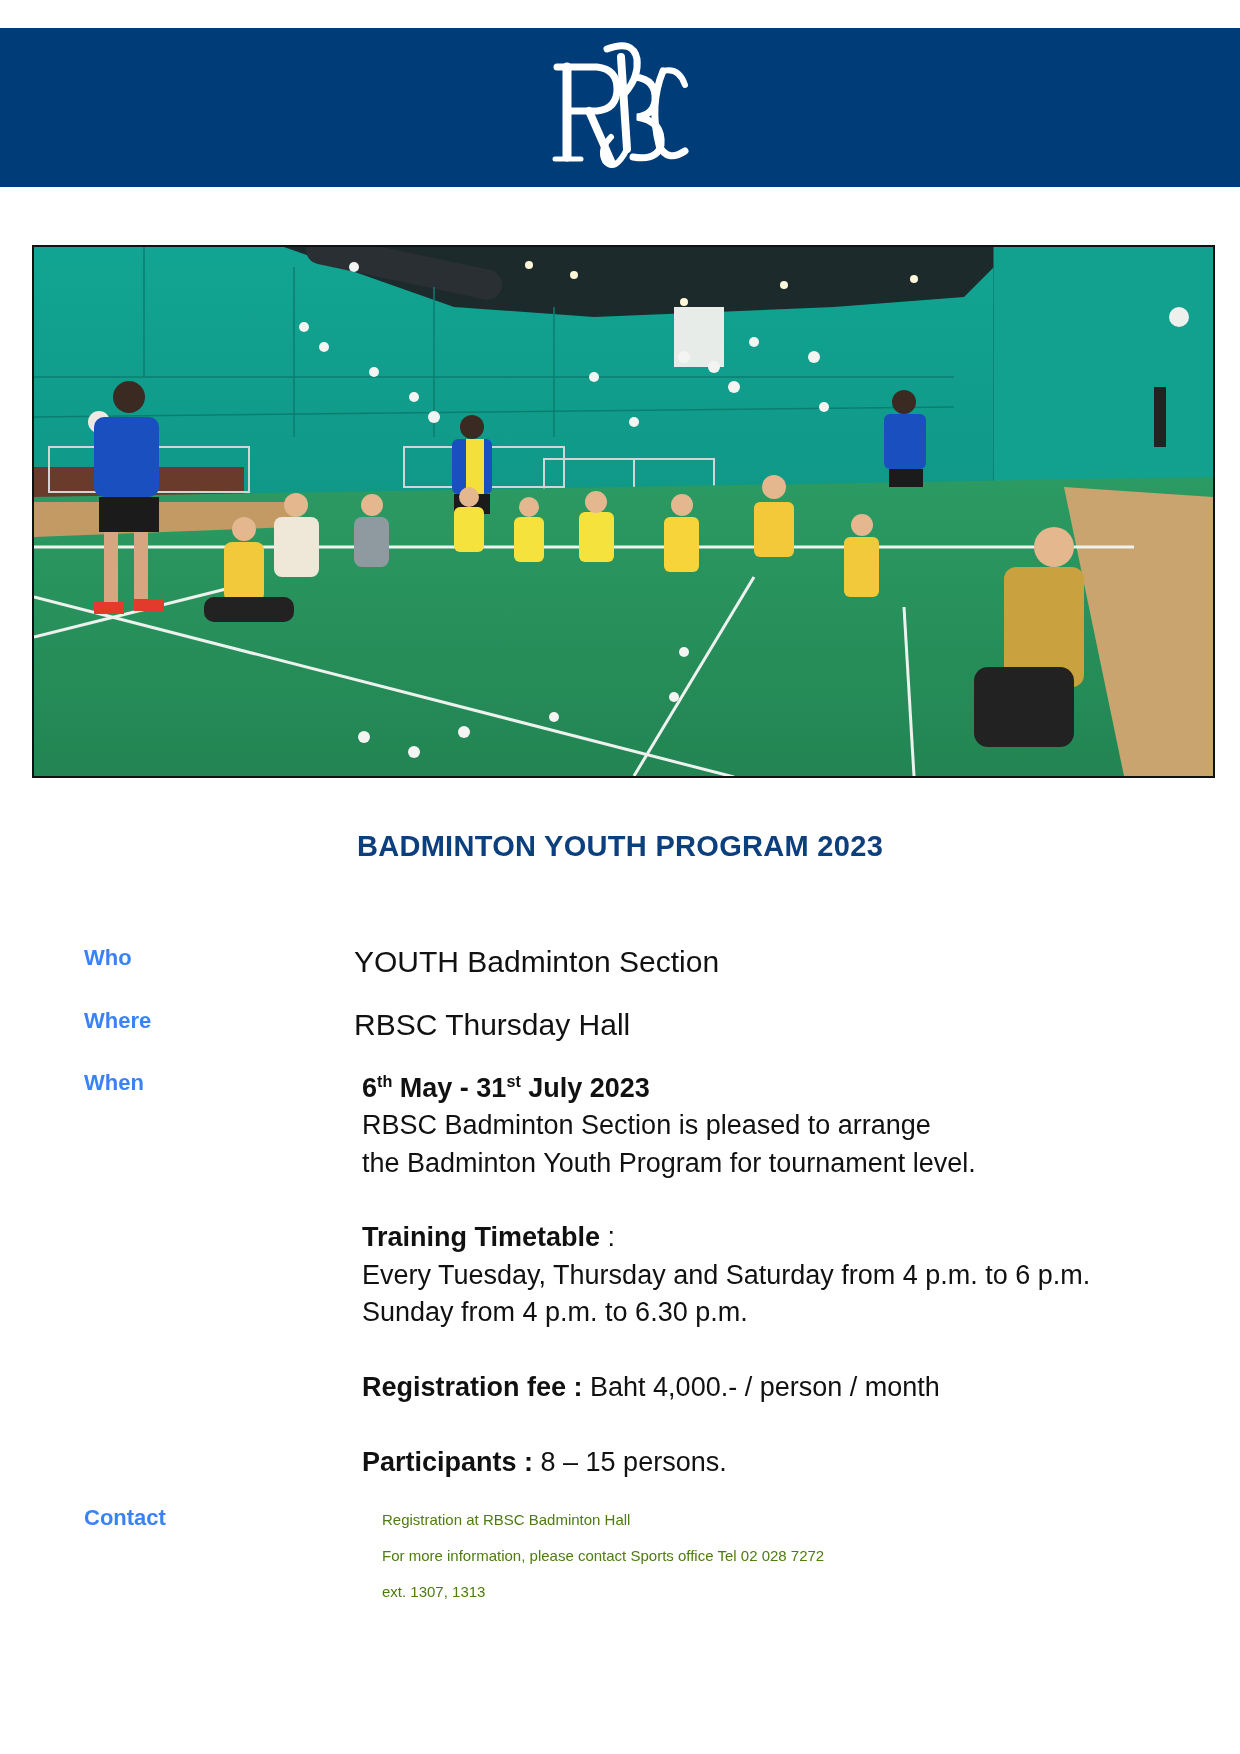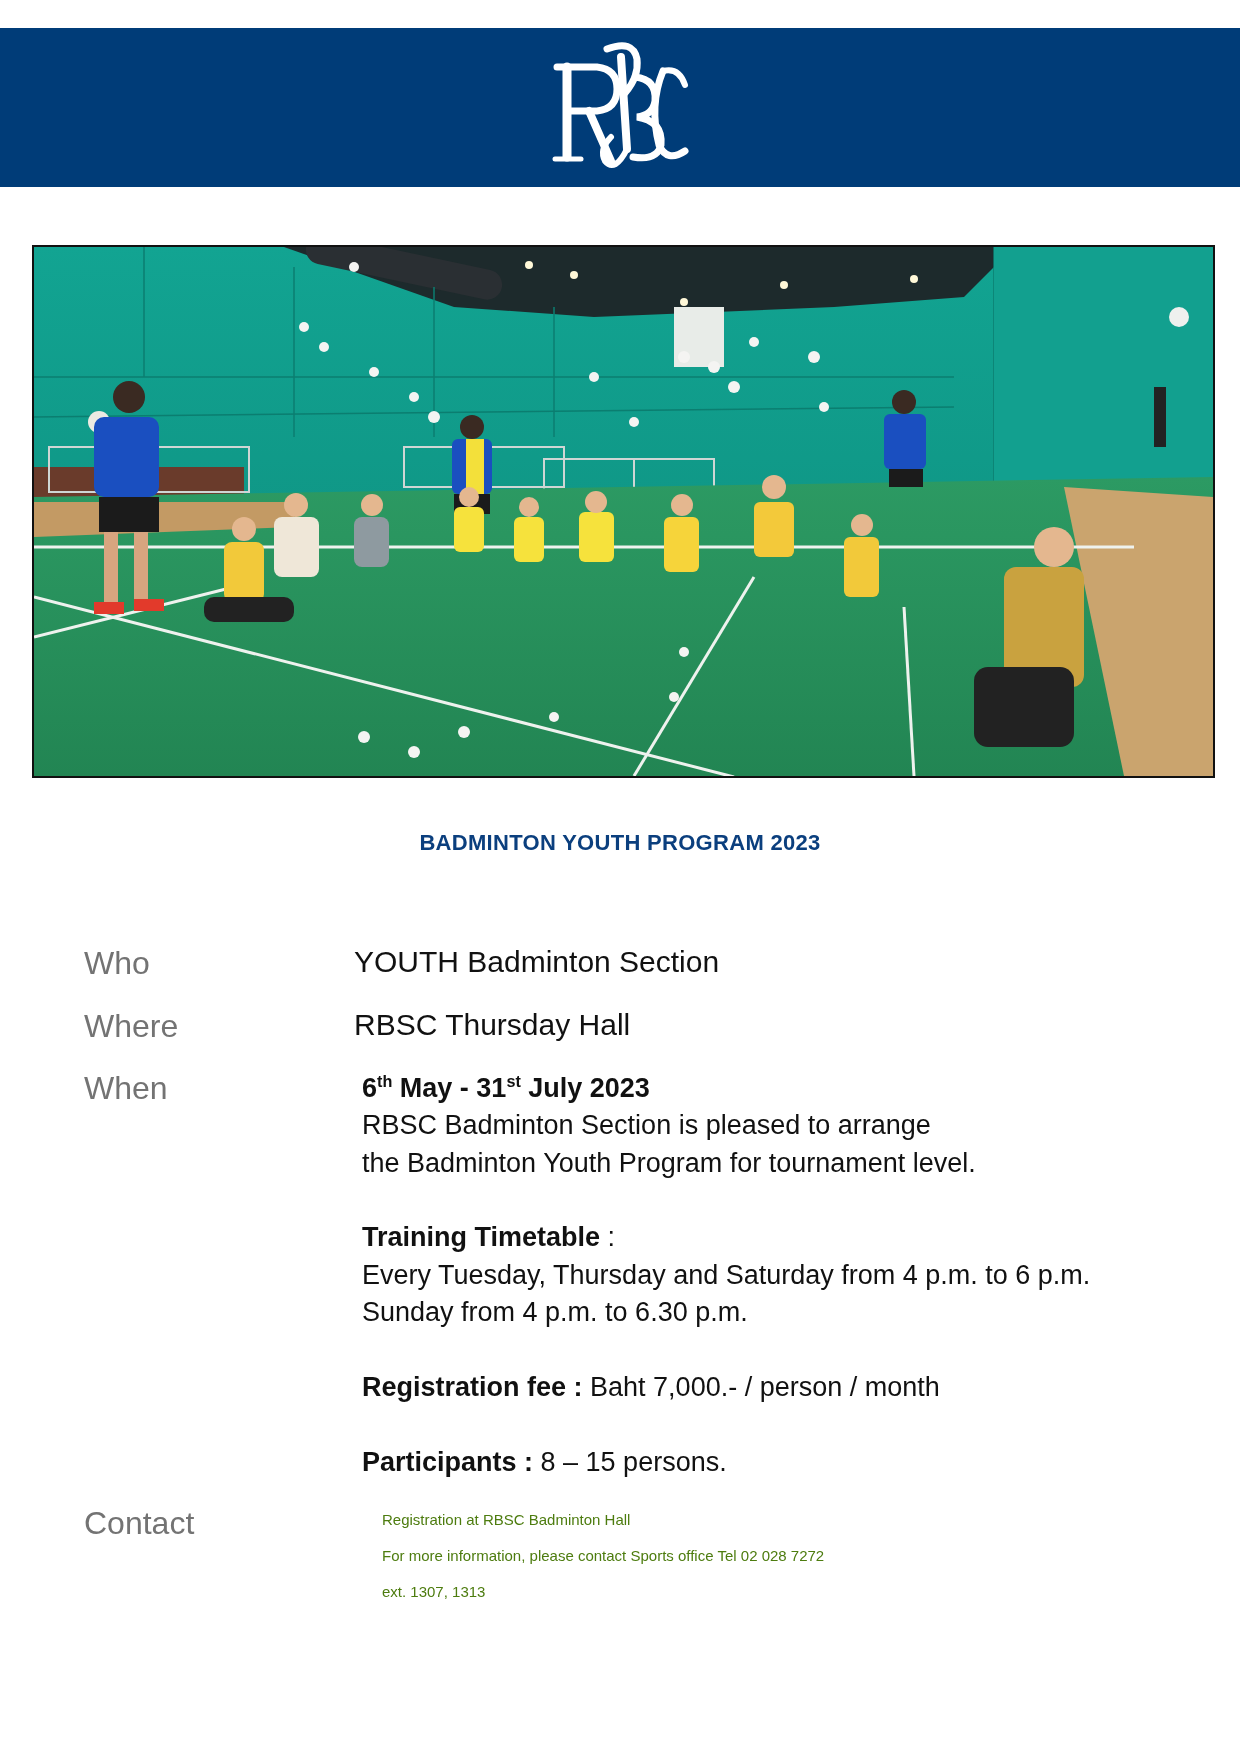--- a/index.html
+++ b/index.html
@@ -6,23 +6,23 @@
   body { width: 1240px; height: 1754px; position: relative; overflow: hidden;
          font-family: "Liberation Sans", "DejaVu Sans", sans-serif; color: #111; }
 
   .header-band { position: absolute; left: 0; top: 28px; width: 1240px; height: 159px; background: #003c78; }
   .logo { position: absolute; left: 545px; top: 37px; width: 150px; height: 140px; }
 
   .photo { position: absolute; left: 32px; top: 245px; width: 1179px; height: 529px;
            border: 2px solid #111; overflow: hidden; background: #1aa38e; }
 
   .title { position: absolute; left: 0; top: 830px; width: 1240px; text-align: center;
-           font-size: 22px; font-weight: bold; color: #0b3f7e; letter-spacing: 0.3px; }
-
-  .label { position: absolute; left: 84px; font-size: 32px; font-weight: normal; color: #737373; }
+           font-size: 29px; font-weight: bold; color: #0b3f7e; letter-spacing: 0.3px; }
+
+  .label { position: absolute; left: 84px; font-size: 22px; font-weight: bold; color: #3b82f6; }
   .value { position: absolute; left: 354px; font-size: 30px; color: #111; }
   .line { position: absolute; left: 354px; font-size: 27px; color: #111; white-space: nowrap; margin-left: 8px; }
   .bold { font-weight: bold; }
   .small { position: absolute; left: 354px; font-size: 15px; color: #4d7c0f; white-space: nowrap; margin-left: 28px; }
   sup { font-size: 60%; vertical-align: super; line-height: 0; }
 </style>
 </head>
 <body>
 
 <div class="header-band"></div>
@@ -186,20 +186,20 @@
 
 <div class="label" style="top:1070px">When</div>
 <div class="line bold" style="top:1073px"><span>6</span><sup>th</sup><span> May - </span><span>31</span><sup>st</sup><span> July 2023</span></div>
 <div class="line" style="top:1110px">RBSC Badminton Section is pleased to arrange</div>
 <div class="line" style="top:1148px">the Badminton Youth Program for tournament level.</div>
 
 <div class="line" style="top:1222px"><span class="bold">Training Timetable</span><span> :</span></div>
 <div class="line" style="top:1260px">Every Tuesday, Thursday and Saturday from 4 p.m. to 6 p.m.</div>
 <div class="line" style="top:1297px">Sunday from 4 p.m. to 6.30 p.m.</div>
 
-<div class="line" style="top:1372px"><span class="bold">Registration fee :</span><span> Baht 7,000.- / person / month</span></div>
+<div class="line" style="top:1372px"><span class="bold">Registration fee :</span><span> Baht 4,000.- / person / month</span></div>
 
 <div class="line" style="top:1447px"><span class="bold">Participants :</span><span> 8 – 15 persons.</span></div>
 
 <div class="label" style="top:1505px">Contact</div>
 <div class="small" style="top:1511px">Registration at RBSC Badminton Hall</div>
 <div class="small" style="top:1547px">For more information, please contact Sports office Tel 02 028 7272</div>
 <div class="small" style="top:1583px">ext. 1307, 1313</div>
 
 </body></html>

